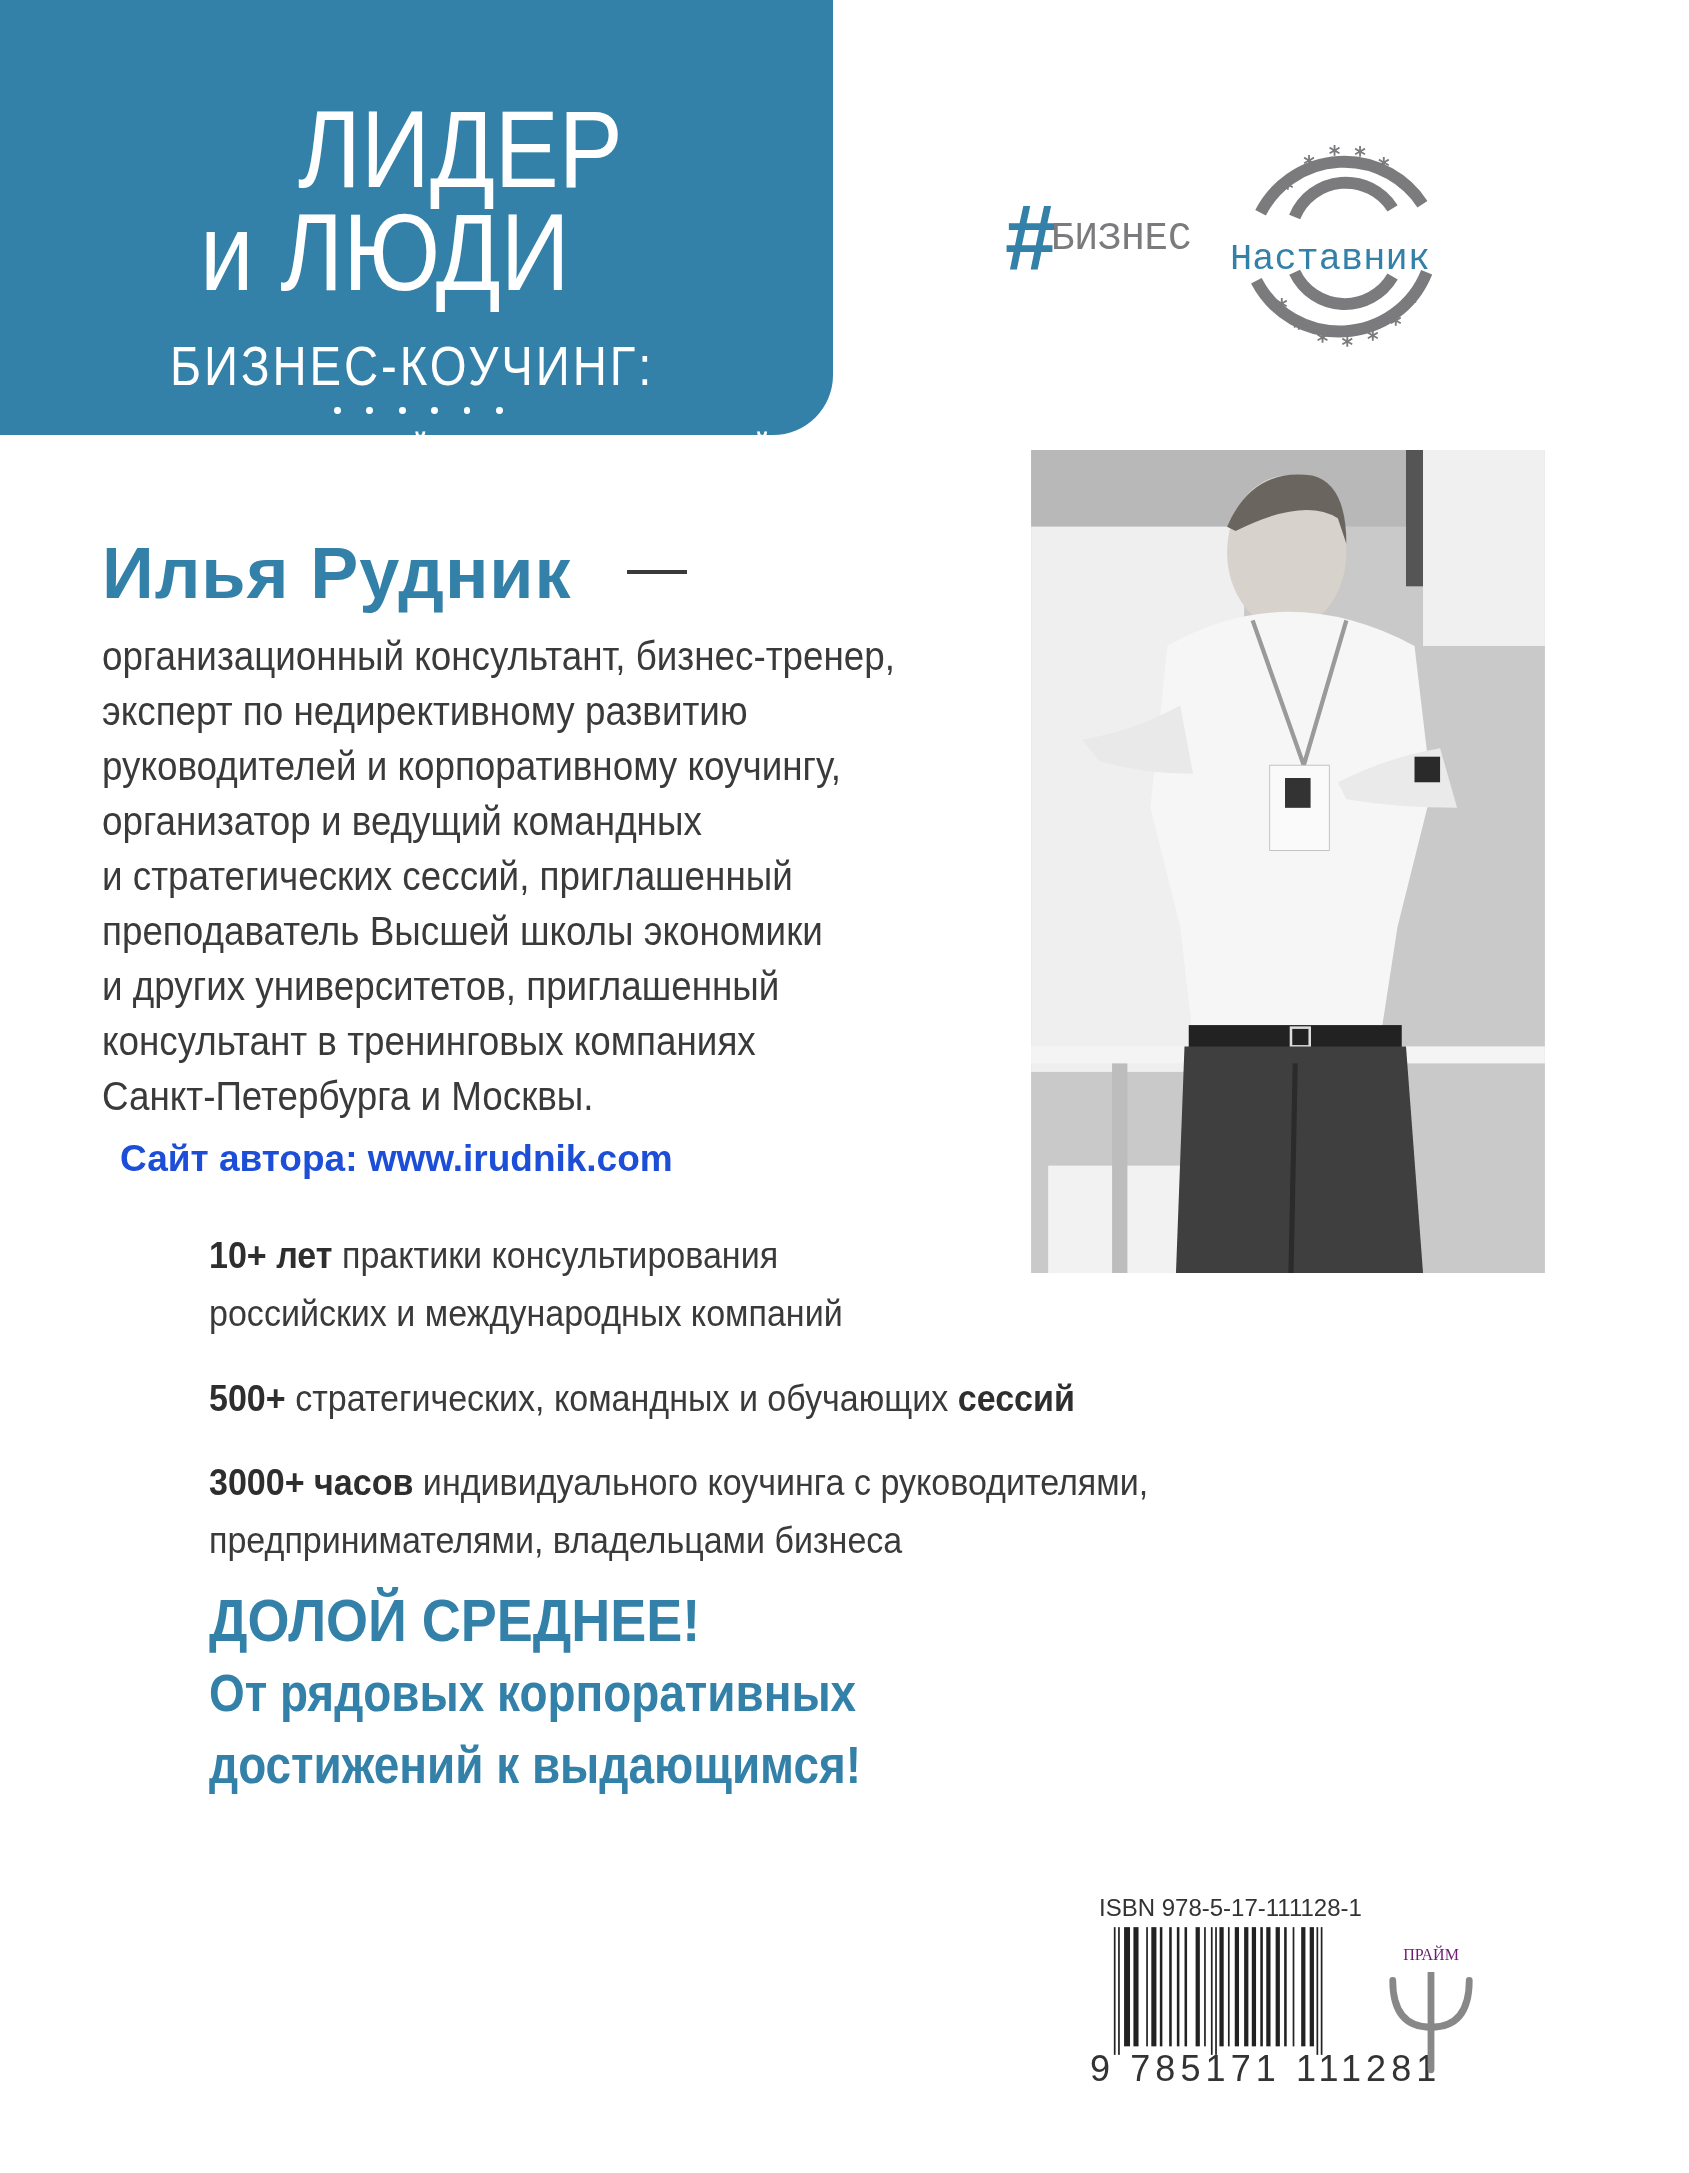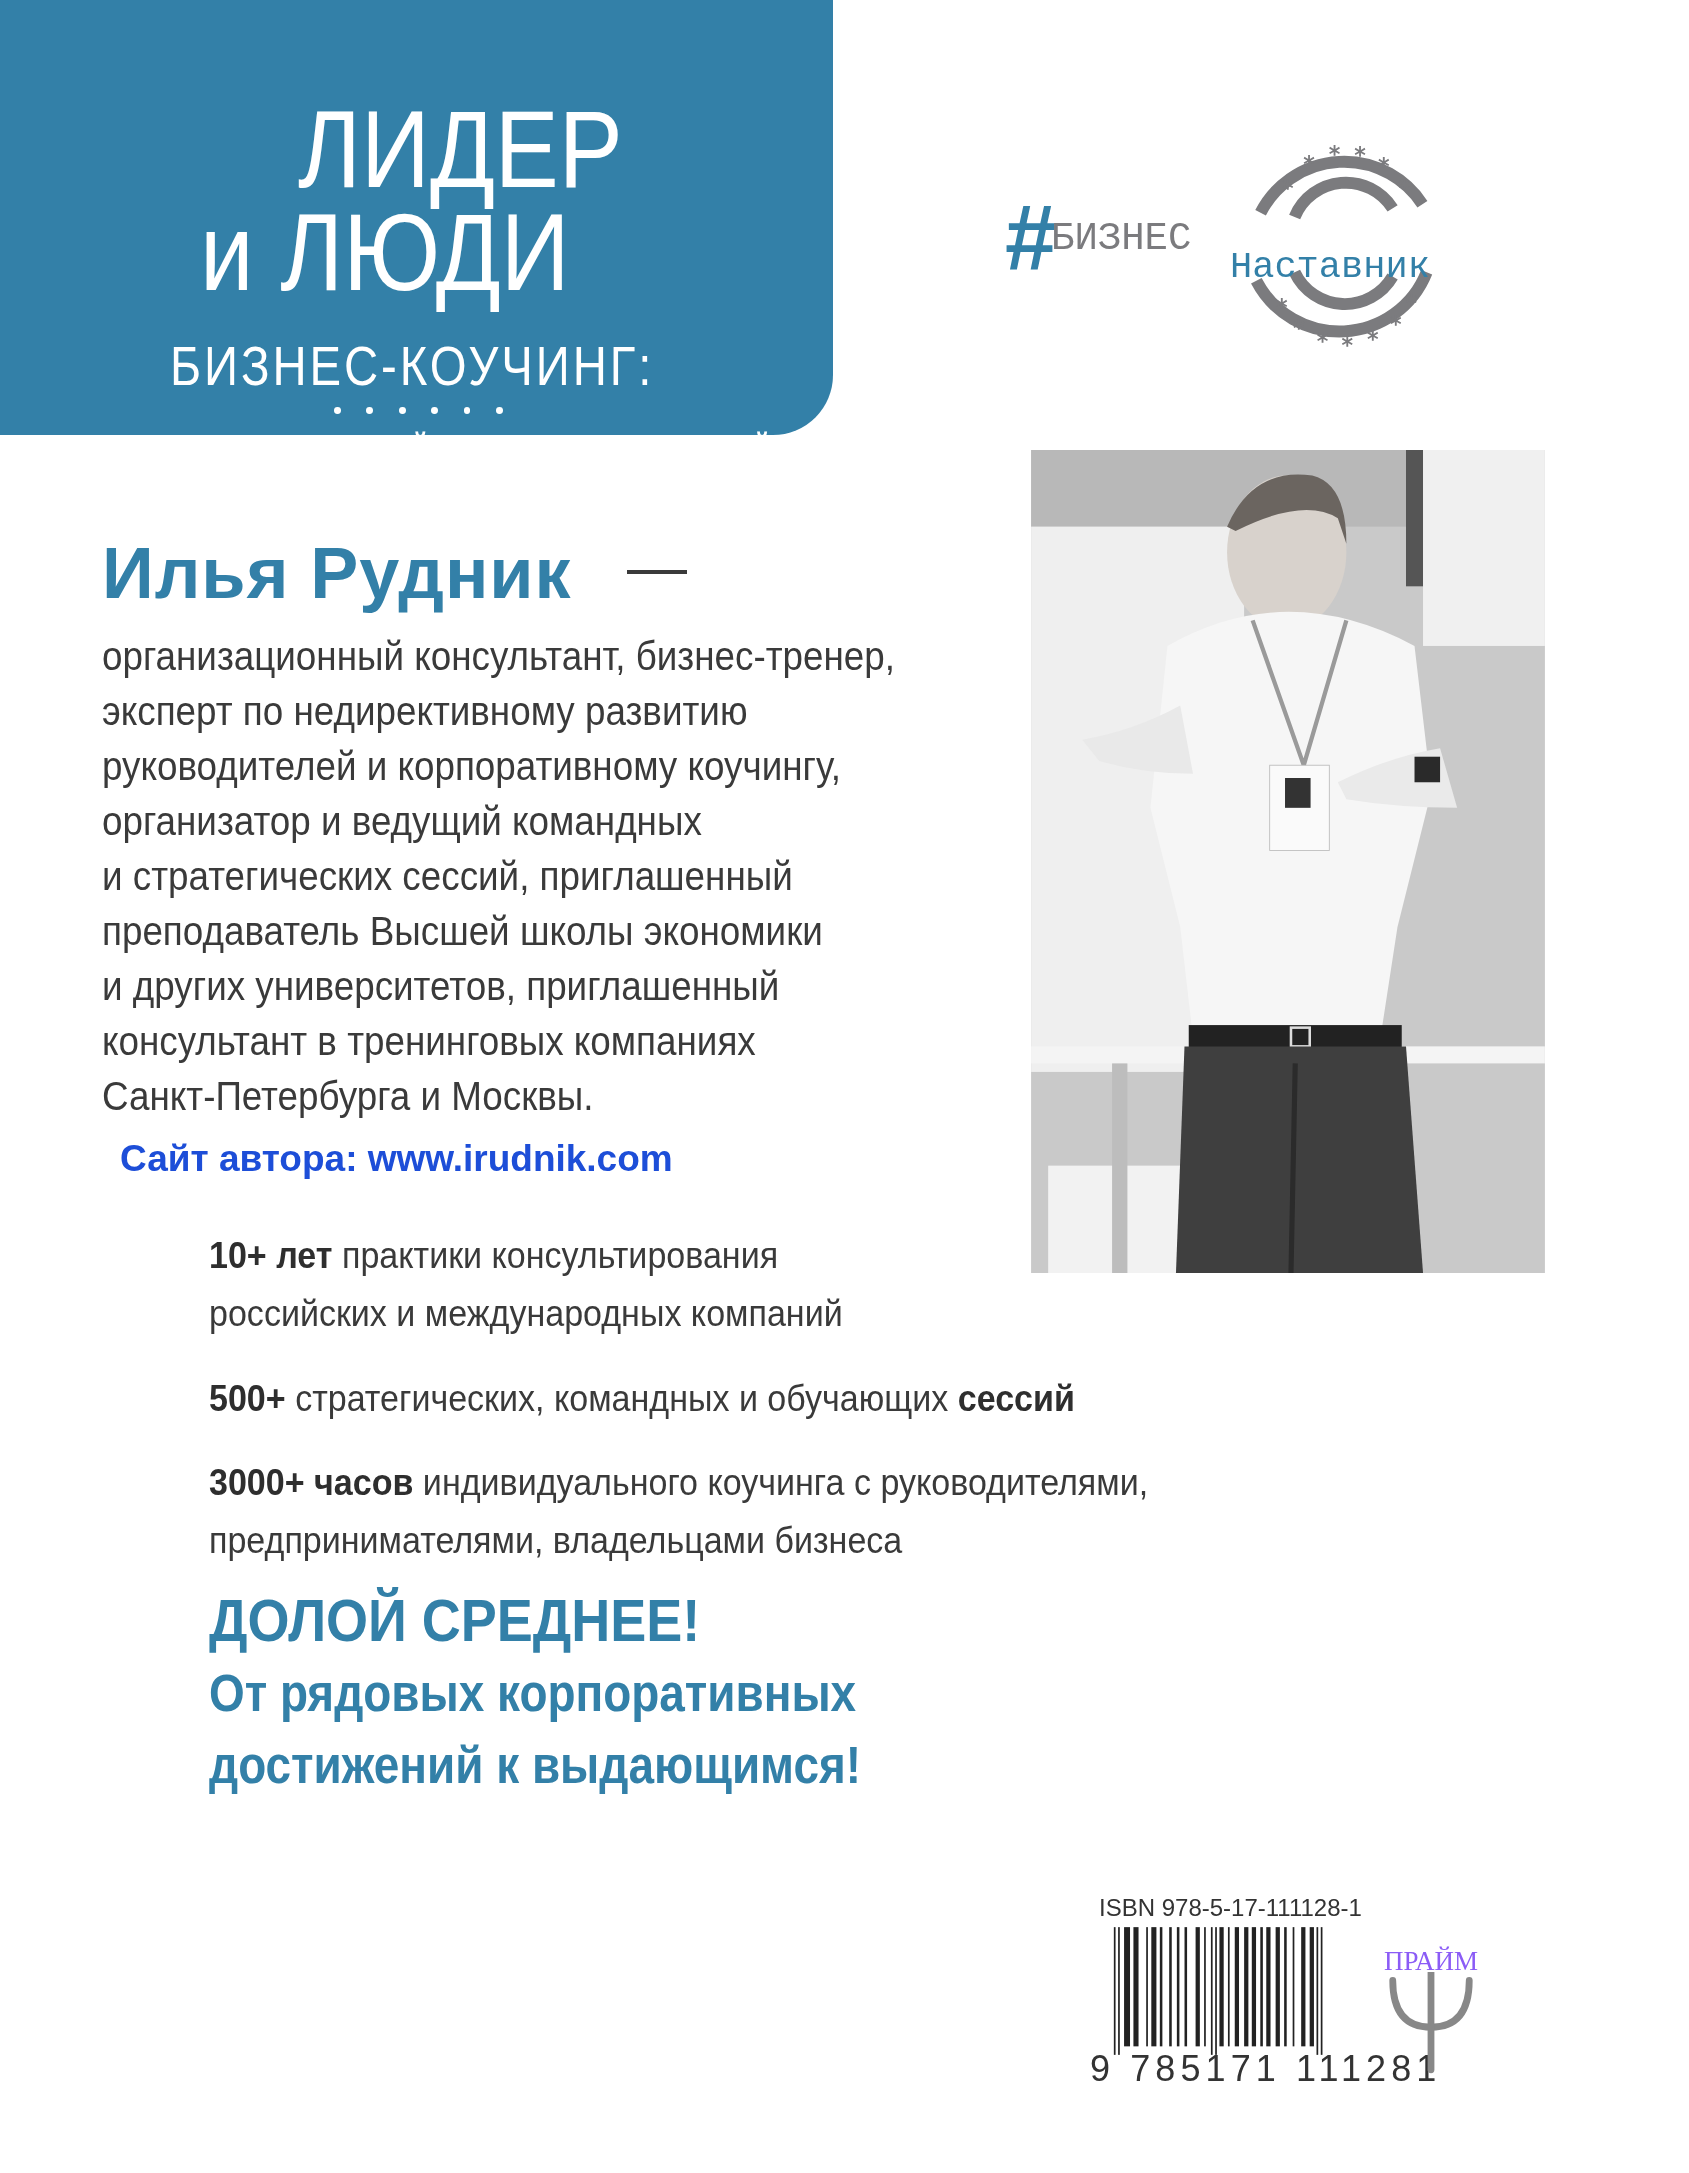--- a/index.html
+++ b/index.html
@@ -39,21 +39,21 @@
   .series-logo .hash {
     position: absolute; left: 0; top: 72px; color: #3380a8; font-weight: bold;
     font-size: 92px; line-height: 1; font-family: "Liberation Sans", sans-serif;
   }
   .series-logo .biz {
     position: absolute; left: 46px; top: 101px; color: #7b7b7e;
     font-family: "Liberation Mono", monospace; font-size: 39px; line-height: 1; text-align: center;
   }
   .series-logo .nast {
     position: absolute; left: 225px; top: 122px; color: #3380a8;
-    font-family: "Liberation Mono", monospace; font-size: 37px; line-height: 1; margin-top: 8px;
+    font-family: "Liberation Mono", monospace; font-size: 37px; line-height: 1;
   }
 
   
   .author-name {
     position: absolute; left: 102px; top: 537px; color: #3380a8; font-weight: bold;
     font-size: 72px; line-height: 1; letter-spacing: 0.9px;
   }
   .author-dash {
     position: absolute; left: 627px; top: 537px; color: #3a3a3a; font-size: 60px; line-height: 1;
   }
@@ -87,21 +87,21 @@
   .slogan-3 { top: 1740px; font-size: 51px; }
 
   
   .isbn { position: absolute; left: 1099px; top: 1894px; font-size: 24px; color: #333; white-space: nowrap; }
   .barcode { position: absolute; left: 1090px; top: 1927px; width: 281px; height: 128px; }
   .barcode-digits { position: absolute; left: 1090px; top: 2048px; font-size: 36px; color: #333; white-space: nowrap; letter-spacing: 5.1px; }
 
   
   .publisher { position: absolute; left: 1384px; top: 1946px; width: 94px; height: 128px; }
   .publisher .pname { position: absolute; left: 0; top: 0; width: 94px; text-align: center;
-    font-family: "Liberation Serif", serif; font-size: 27px; color: #8b5cf6; }
+    font-family: "Liberation Serif", serif; font-size: 16px; color: #701a75; }
 </style>
 </head>
 <body>
 
 <div class="title-block">
   <div class="title-main title-line1">ЛИДЕР</div>
   <div class="title-main title-line2">и ЛЮДИ</div>
   <div class="subtitle">БИЗНЕС-КОУЧИНГ:</div>
   <div class="dots">
     <span></span>

